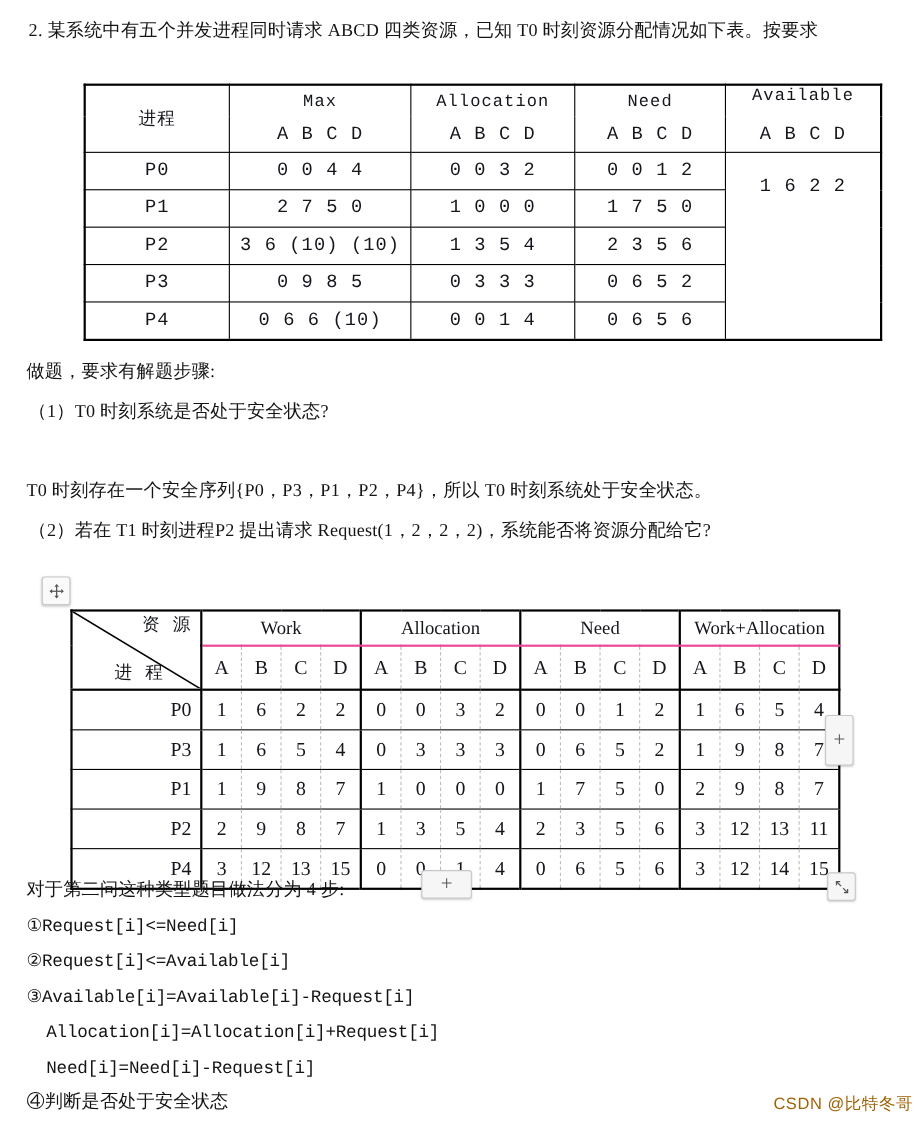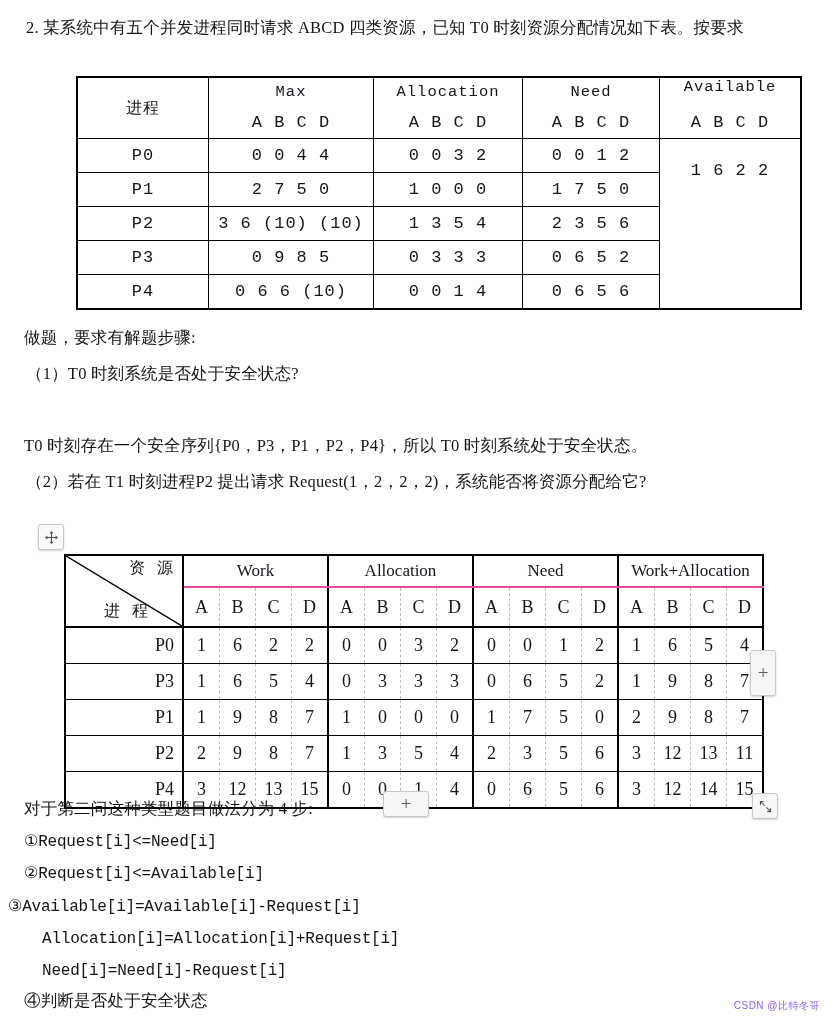--- a/index.html
+++ b/index.html
@@ -112,23 +112,23 @@
     box-shadow:0 1px 2px rgba(0,0,0,.18);
     display:flex;align-items:center;justify-content:center;
     color:#5a5a5a;
   }
   #move-handle{left:38px;top:524px;width:24px;height:24px;background:#fafafa;}
   #add-row-btn{left:750px;top:650px;width:24px;height:44px;font-size:19px;}
   #add-col-btn{left:383px;top:791px;width:44px;height:24px;font-size:19px;}
   #resize-handle{left:752px;top:793px;width:24px;height:24px;}
 
   .watermark{
-    position:absolute;right:18px;bottom:12px;
+    position:absolute;right:8px;bottom:12px;
     font-family:"Liberation Sans","DejaVu Sans",sans-serif;
-    font-size:10px;color:#8b5cf6;letter-spacing:.5px;
+    font-size:15px;color:#a16207;letter-spacing:.5px;
   }
 </style>
 </head>
 <body>
 
 <div class="page">
 
   <div class="ptext" style="left:26px;top:20px;">2. 某系统中有五个并发进程同时请求 ABCD 四类资源，已知 T0 时刻资源分配情况如下表。按要求</div>
 
   <table id="table1">
@@ -313,21 +313,21 @@
       <td>12</td>
       <td>14</td>
       <td class="gend">15</td>
     </tr>
   </tbody>
     </table>
 
   <div class="ptext" style="left:24px;top:801px;font-family:Liberation Serif, serif;">对于第二问这种类型题目做法分为 4 步:</div>
   <div class="ptext mono" style="left:24px;top:834px;text-align:center;">①Request[i]&lt;=Need[i]</div>
   <div class="ptext mono" style="left:24px;top:866px;">②Request[i]&lt;=Available[i]</div>
-  <div class="ptext mono" style="left:8px;top:899px;text-align:right;">③Available[i]=Available[i]-Request[i]</div>
+  <div class="ptext mono" style="left:24px;top:899px;text-align:right;">③Available[i]=Available[i]-Request[i]</div>
   <div class="ptext mono" style="left:42px;top:931px;">Allocation[i]=Allocation[i]+Request[i]</div>
   <div class="ptext mono" style="left:42px;top:963px;">Need[i]=Need[i]-Request[i]</div>
   <div class="ptext" style="left:24px;top:994px;font-family:Liberation Mono, monospace;">④判断是否处于安全状态</div>
 
   <div class="ctl" id="move-handle">
     <svg width="15" height="15" viewBox="0 0 16 16">
       <path d="M8 1 L10.2 3.6 H5.8 Z" fill="#555"></path>
       <path d="M8 15 L10.2 12.4 H5.8 Z" fill="#555"></path>
       <path d="M1 8 L3.6 5.8 V10.2 Z" fill="#555"></path>
       <path d="M15 8 L12.4 5.8 V10.2 Z" fill="#555"></path>

